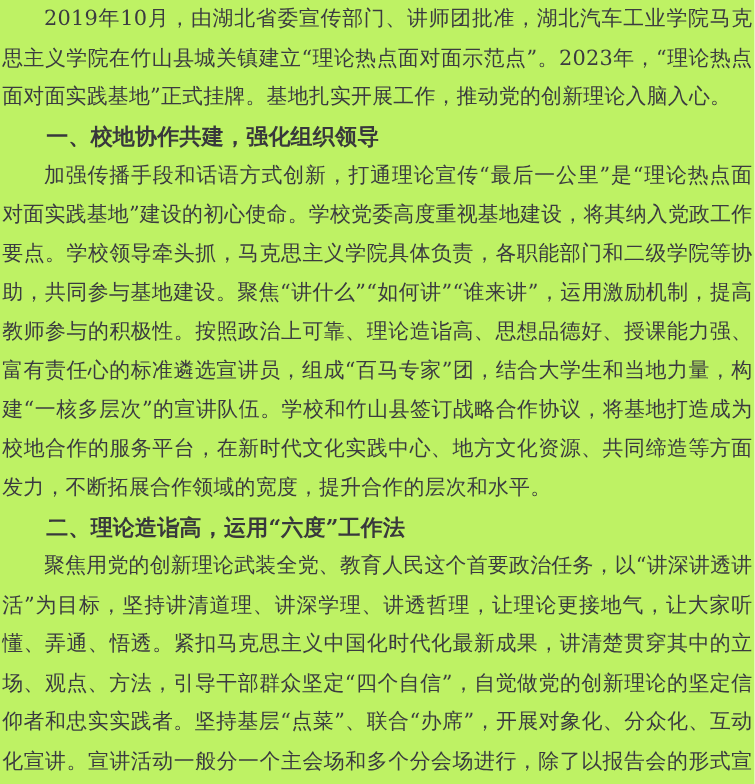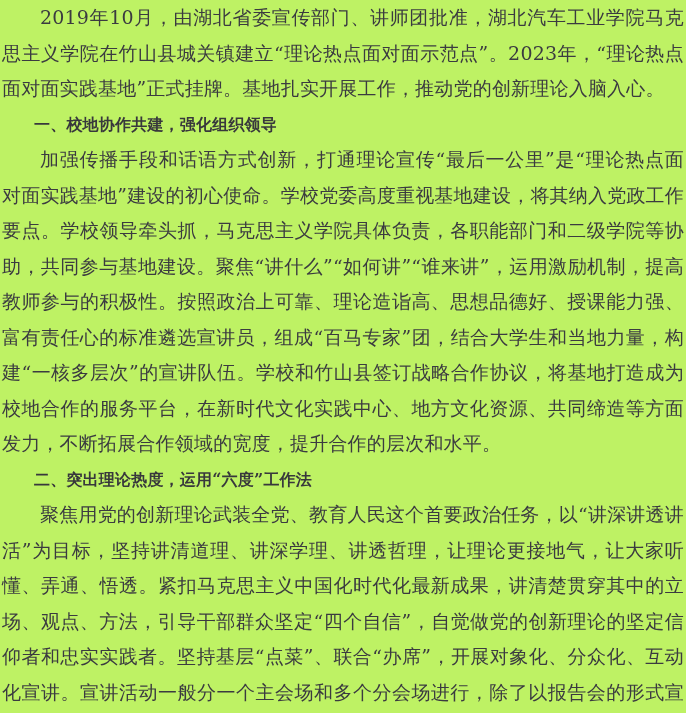--- a/index.html
+++ b/index.html
@@ -24,31 +24,31 @@
     text-align: justify;
     text-justify: inter-ideograph;
     letter-spacing: 0.2px;
   }
   .para {
     margin: 0;
     text-indent: 2em;
   }
   .heading {
     margin: 0;
-    font-size: 16px;
+    font-size: 20px;
     font-weight: bold;
     text-indent: 2em;
     line-height: 35.5px;
     color: #38383c;
   }
 </style>
 </head>
 <body>
 
 <div class="page">
   <div class="doc">
     <p class="para">2019年10月，由湖北省委宣传部门、讲师团批准，湖北汽车工业学院马克思主义学院在竹山县城关镇建立“理论热点面对面示范点”。2023年，“理论热点面对面实践基地”正式挂牌。基地扎实开展工作，推动党的创新理论入脑入心。</p>
     <h2 class="heading">一、校地协作共建，强化组织领导</h2>
     <p class="para">加强传播手段和话语方式创新，打通理论宣传“最后一公里”是“理论热点面对面实践基地”建设的初心使命。学校党委高度重视基地建设，将其纳入党政工作要点。学校领导牵头抓，马克思主义学院具体负责，各职能部门和二级学院等协助，共同参与基地建设。聚焦“讲什么”“如何讲”“谁来讲”，运用激励机制，提高教师参与的积极性。按照政治上可靠、理论造诣高、思想品德好、授课能力强、富有责任心的标准遴选宣讲员，组成“百马专家”团，结合大学生和当地力量，构建“一核多层次”的宣讲队伍。学校和竹山县签订战略合作协议，将基地打造成为校地合作的服务平台，在新时代文化实践中心、地方文化资源、共同缔造等方面发力，不断拓展合作领域的宽度，提升合作的层次和水平。</p>
-    <h2 class="heading">二、突出理论热度，运用“六度”工作法</h2>
+    <h2 class="heading">二、理论造诣高，运用“六度”工作法</h2>
     <p class="para">聚焦用党的创新理论武装全党、教育人民这个首要政治任务，以“讲深讲透讲活”为目标，坚持讲清道理、讲深学理、讲透哲理，让理论更接地气，让大家听懂、弄通、悟透。紧扣马克思主义中国化时代化最新成果，讲清楚贯穿其中的立场、观点、方法，引导干部群众坚定“四个自信”，自觉做党的创新理论的坚定信仰者和忠实实践者。坚持基层“点菜”、联合“办席”，开展对象化、分众化、互动化宣讲。宣讲活动一般分一个主会场和多个分会场进行，除了以报告会的形式宣讲外，马克思主义学院深入村头场院和田间地头，采用花鼓船歌、话剧、拉家常等老百姓喜闻乐见的方式宣讲。不断探索理论宣讲的科学做法，总结出“六度”工作法，即：紧扣政策文件，“上接天线”，彰显政治高度；跟踪学术前沿，经世致用，突出理论热度；把握社情民</p>
   </div>
 </div>
 
 </body></html>

